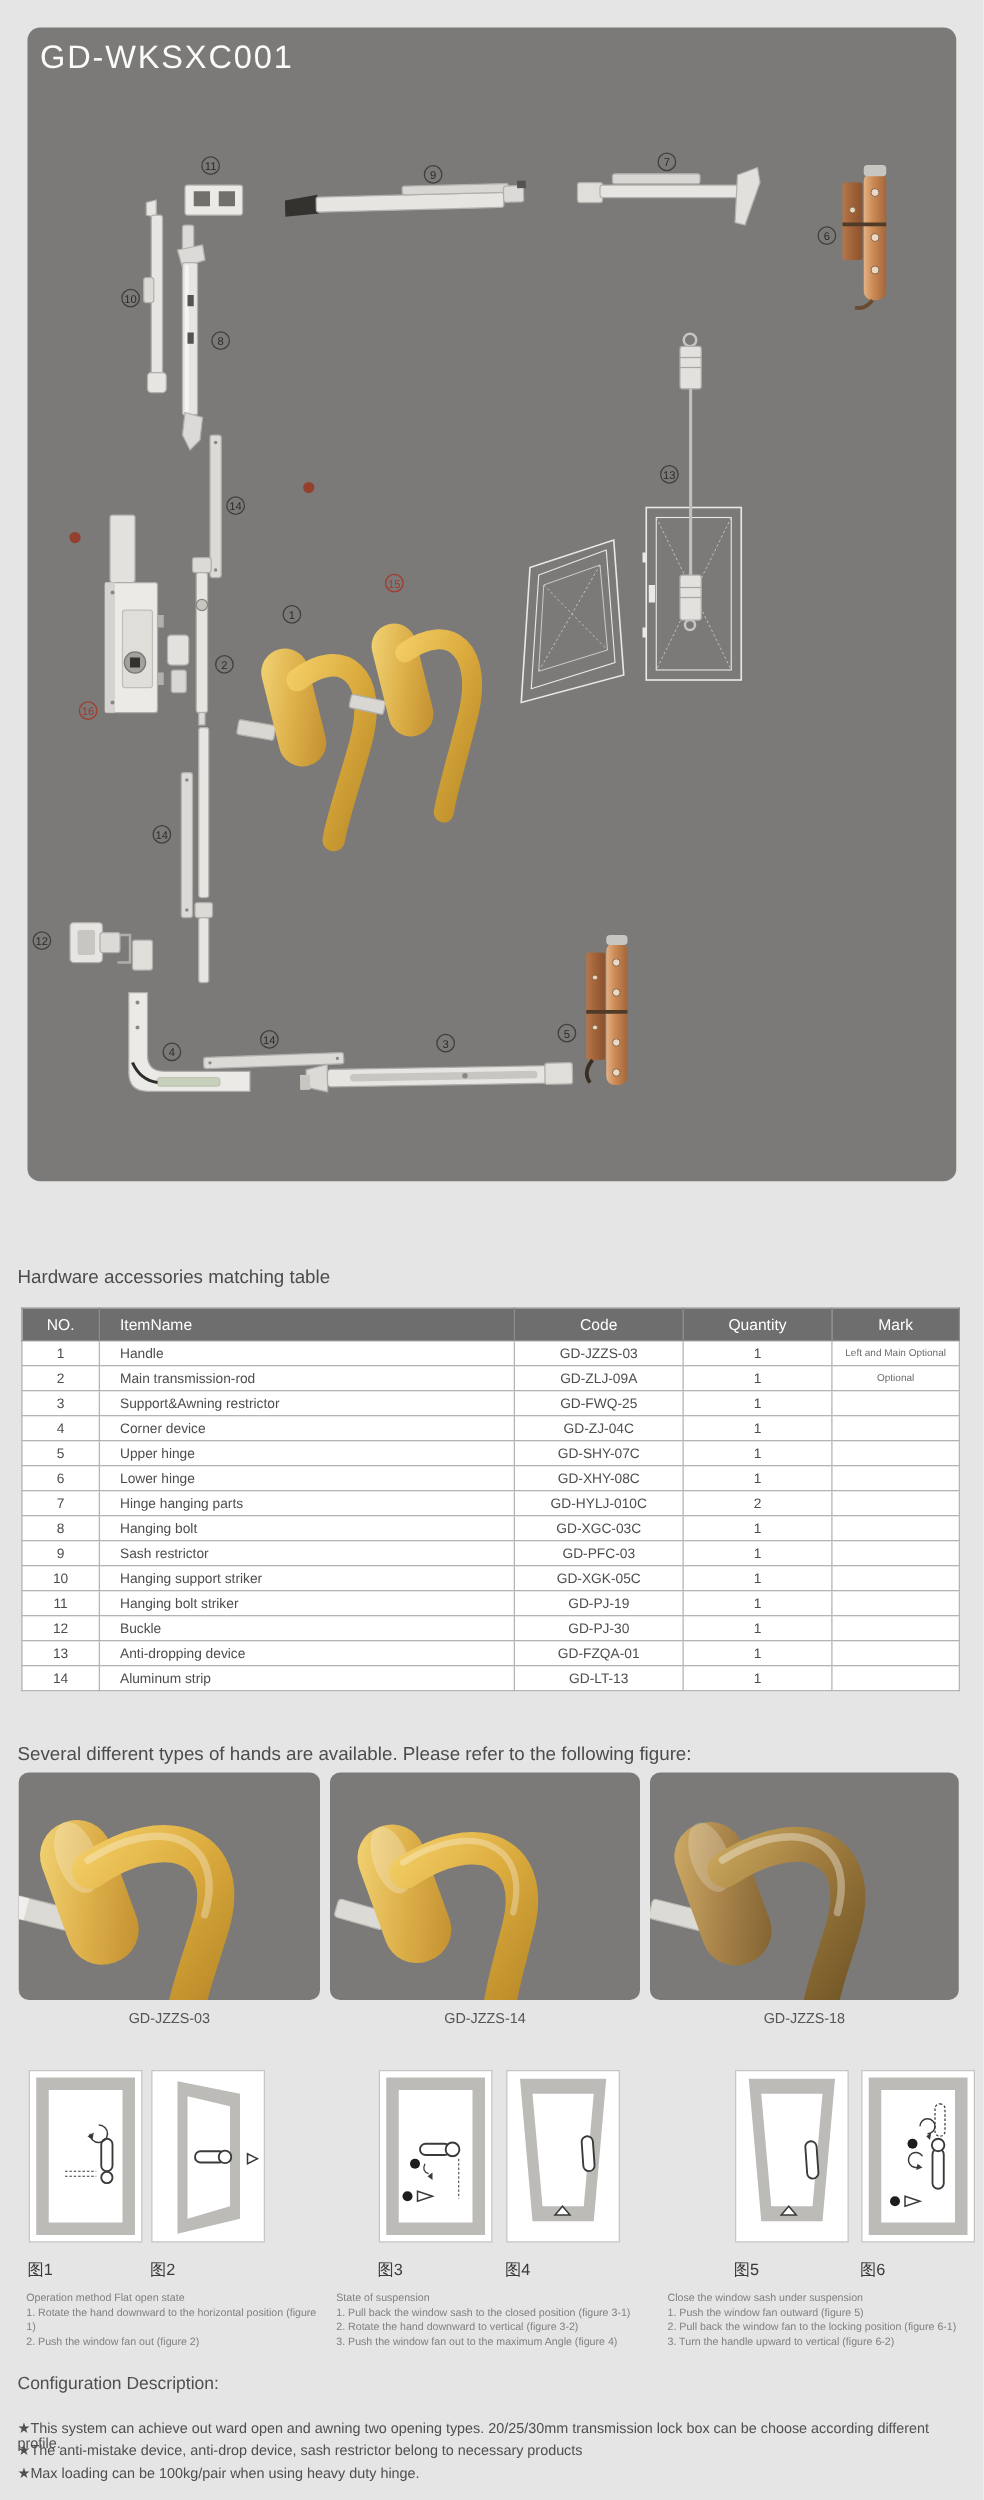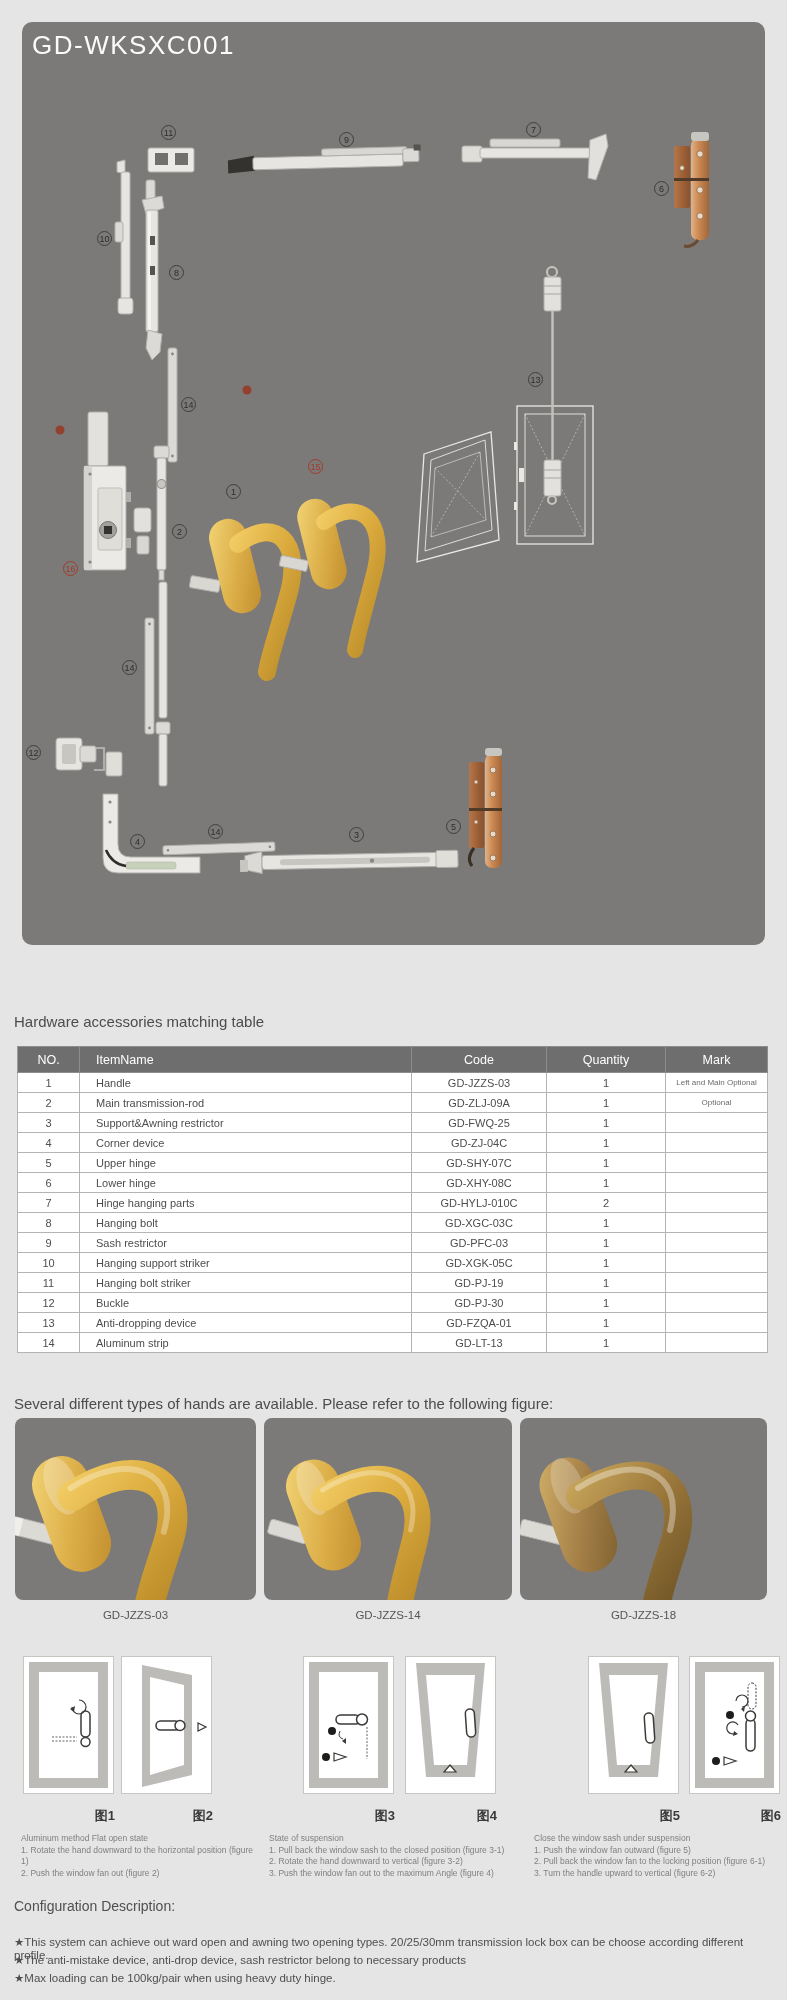--- a/index.html
+++ b/index.html
@@ -29,22 +29,22 @@
   .tbl th.name, .tbl td.name { text-align:left; padding-left:16px; }
   .tbl td.mark { font-size:8px; color:#6b6b69; }
 
   
   .hpanel { position:absolute; top:1418px; height:182px; background:#7b7a78; border-radius:8px;
             overflow:hidden; }
   .hcap { position:absolute; top:1609px; text-align:center; font-size:11.5px; color:#555; }
 
   
   .fig { position:absolute; top:1655px; width:93px; height:140px; }
-  .figcap { position:absolute; top:1807px; width:93px; text-align:right; font-size:13px;
-            color:#3a3a3a; font-weight:700; }
+  .figcap { position:absolute; top:1807px; width:93px; text-align:left; font-size:13px;
+            color:#3a3a3a; font-weight:400; }
   .figtext { position:absolute; top:1833px; font-size:8.5px; line-height:11.5px; color:#808080; }
 
   
   .cfg-title { position:absolute; left:14px; top:1898px; font-size:14px; color:#4f4f4f; }
   .cfg-line { position:absolute; left:14px; width:760px; font-size:11.5px; color:#4f4f4f; }
 </style>
 </head>
 <body>
 
 <div class="page">
@@ -504,21 +504,21 @@
   </svg>
 
   <div class="figcap" style="left:22px">图1</div>
   <div class="figcap" style="left:120px">图2</div>
   <div class="figcap" style="left:302px">图3</div>
   <div class="figcap" style="left:404px">图4</div>
   <div class="figcap" style="left:587px">图5</div>
   <div class="figcap" style="left:688px">图6</div>
 
   <div class="figtext" style="left:21px;width:238px">
-    <div>Aluminum method Flat open state</div>
+    <div>Operation method Flat open state</div>
     <div>1. Rotate the hand downward to the horizontal position (figure 1)</div>
     <div>2. Push the window fan out (figure 2)</div>
   </div>
   <div class="figtext" style="left:269px;width:258px">
     <div>State of suspension</div>
     <div>1. Pull back the window sash to the closed position (figure 3-1)</div>
     <div>2. Rotate the hand downward to vertical (figure 3-2)</div>
     <div>3. Push the window fan out to the maximum Angle (figure 4)</div>
   </div>
   <div class="figtext" style="left:534px;width:250px">

